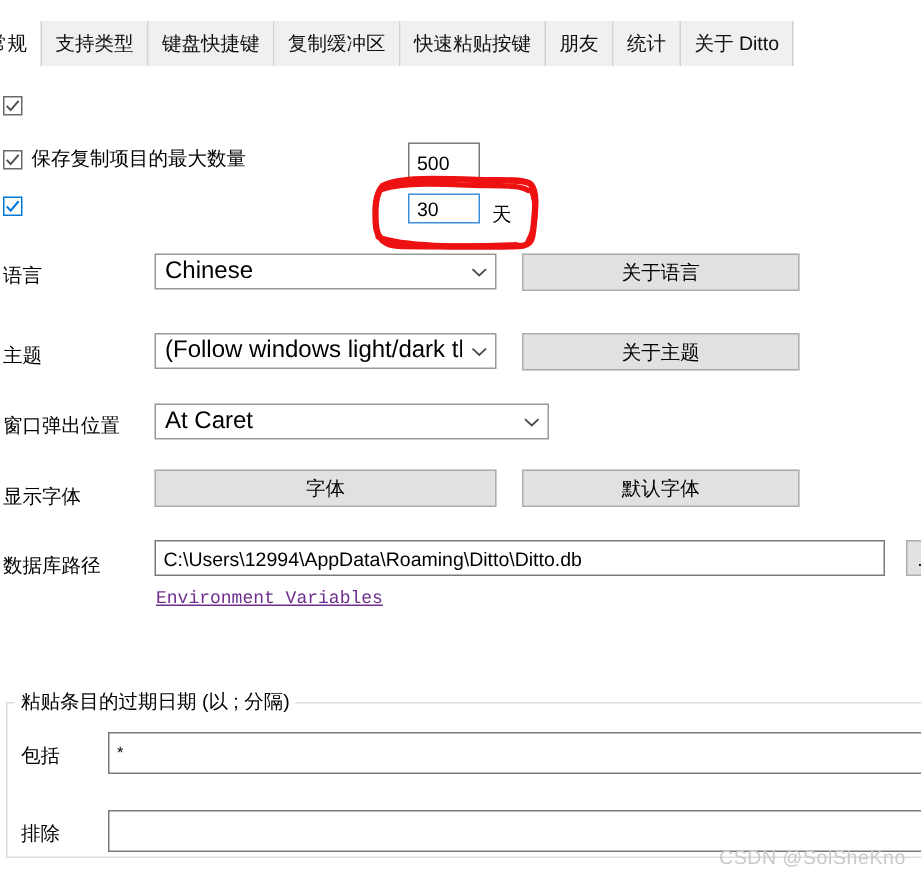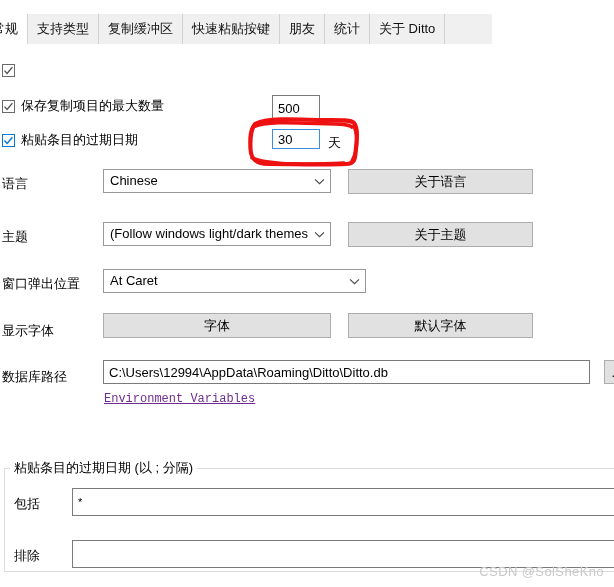--- a/index.html
+++ b/index.html
@@ -136,21 +136,21 @@
 
   
   .combo {
     position: absolute;
     box-sizing: border-box;
     border: 1px solid #999999;
     background: #ffffff;
     height: 24px;
     display: flex;
     align-items: center;
-    font-size: 13px;
+    font-size: 16px;
     color: #000;
     overflow: hidden;
   }
   .combo-text {
     padding-left: 6px;
     flex: 1 1 auto;
     white-space: nowrap;
     overflow: hidden;
     line-height: 22px;
   }
@@ -229,20 +229,23 @@
 
 <div class="tabstrip-bg"></div>
 <div class="tabs">
   <div class="tab active">
     <span>常规</span>
   </div>
   <div class="tab">
     <span>支持类型</span>
   </div>
   <div class="tab">
+    <span>键盘快捷键</span>
+  </div>
+  <div class="tab">
     <span>复制缓冲区</span>
   </div>
   <div class="tab">
     <span>快速粘贴按键</span>
   </div>
   <div class="tab">
     <span>朋友</span>
   </div>
   <div class="tab">
     <span>统计</span>
@@ -270,21 +273,20 @@
     </span>
     <span class="chk-label">保存复制项目的最大数量</span>
   </div>
 
   <div class="chk-row" style="top:87px;">
     <span class="chk-box focused">
       <svg width="11" height="11" viewBox="0 0 11 11">
         <path d="M1.5 5.6 L4.1 8.4 L9.4 2.2" stroke="#0078d7" stroke-width="1.4" fill="none"></path>
       </svg>
     </span>
-    <span class="chk-label">粘贴条目的过期日期</span>
   </div>
 
   <div class="tbox" style="left:272px; top:51px; width:48px; height:26px;">
     <span>500</span>
   </div>
 
   <div class="tbox focused" style="left:272px; top:85px; width:48px; height:20px;">
     <span>30</span>
   </div>
   <div class="side-unit" style="left:328px; top:90px;">天</div>

